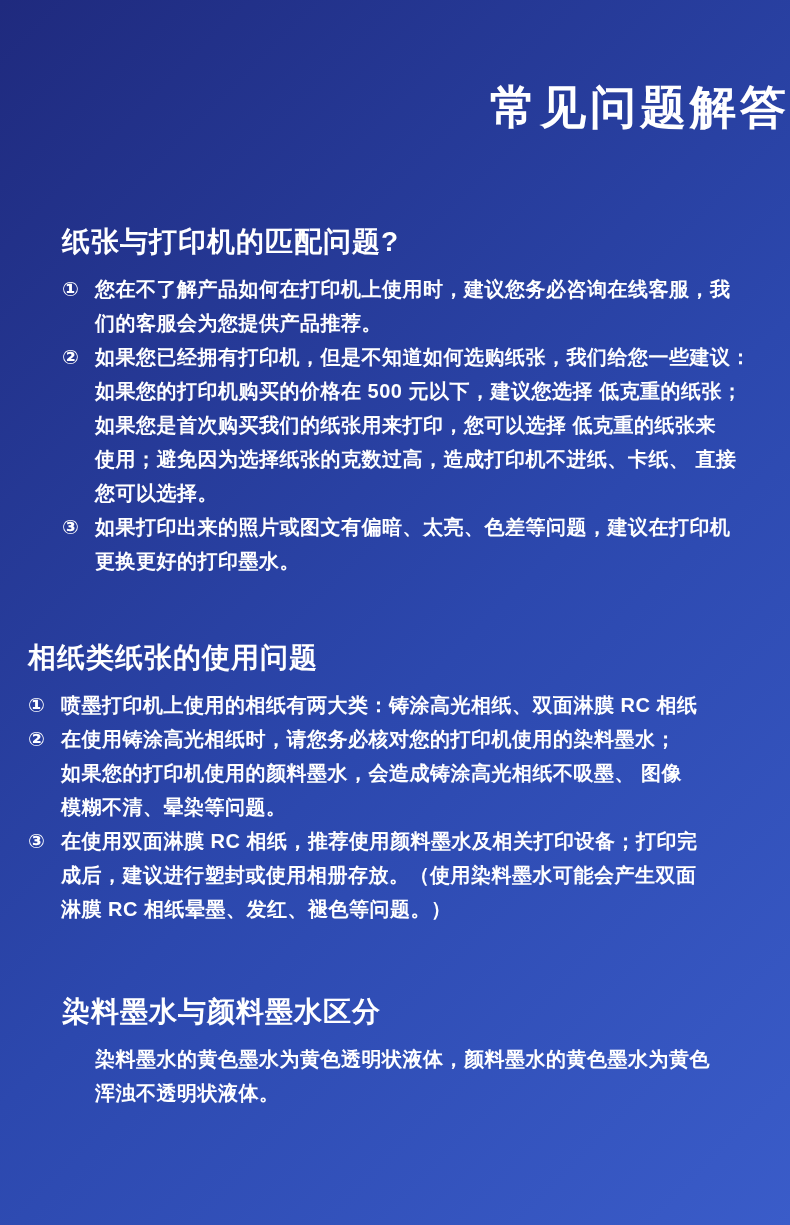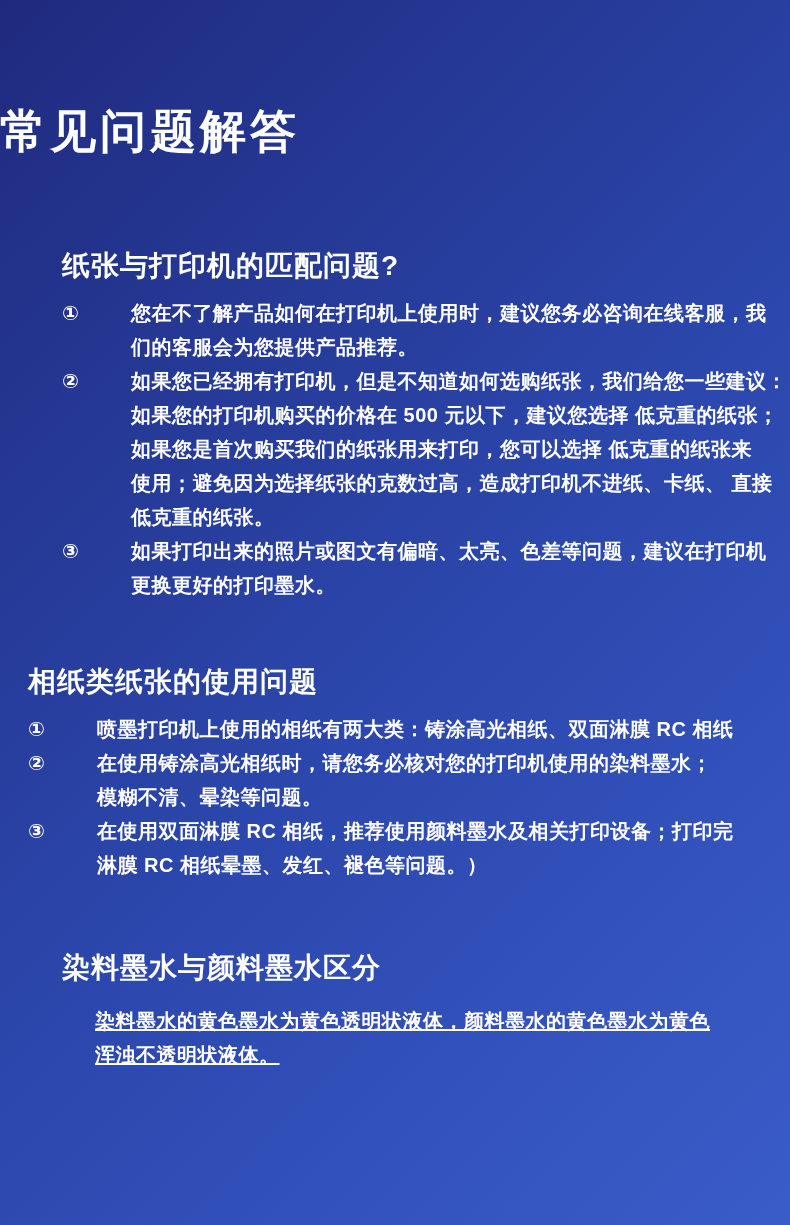--- a/index.html
+++ b/index.html
@@ -7,22 +7,22 @@
     width: 790px;
     height: 1225px;
     overflow: hidden;
     background: linear-gradient(135deg, #1f2a7e 0%, #2c48ae 55%, #3a5cc9 100%);
     color: #ffffff;
     font-family: "Liberation Sans", "DejaVu Sans", sans-serif;
   }
   .page { width: 790px; height: 1225px; }
   .title {
     margin: 0;
-    padding-top: 108px;
-    text-align: left;
+    padding-top: 84px;
+    text-align: right;
     font-size: 46px;
     line-height: 46px;
     font-weight: 900;
     letter-spacing: 4px;
   }
   .faq-section { padding: 0 56px 0 62px; }
   .s1 { margin-top: 96px; }
   .s2 { margin-top: 64px; padding-left: 28px; }
   .s3 { margin-top: 70px; }
   .heading {
@@ -34,29 +34,29 @@
   }
   .items { margin-top: 14px; }
   .item { display: flex; align-items: flex-start; }
   .marker {
     flex: 0 0 24px;
     margin-right: 9px;
     font-size: 20px;
     line-height: 34px;
     font-weight: 600;
   }
-  .lines { flex: 1 1 auto; min-width: 0; margin-left: 36px; }
+  .lines { flex: 1 1 auto; min-width: 0; }
   .line {
     font-size: 20px;
     line-height: 34px;
     font-weight: 600;
     letter-spacing: 0.5px;
     white-space: nowrap;
   }
-  .paragraph { margin-top: 20px; padding-left: 33px; text-decoration: underline; }
+  .paragraph { margin-top: 14px; padding-left: 33px; }
 </style>
 </head>
 <body>
 
 <div class="page">
 
   <h1 class="title">常见问题解答</h1>
 
   <section class="faq-section s1">
     <h2 class="heading">纸张与打印机的匹配问题?</h2>
@@ -70,21 +70,21 @@
         </div>
       </div>
 
       <div class="item">
         <span class="marker">②</span>
         <div class="lines">
           <div class="line">如果您已经拥有打印机，但是不知道如何选购纸张，我们给您一些建议：</div>
           <div class="line">如果您的打印机购买的价格在 500 元以下，建议您选择 低克重的纸张；</div>
           <div class="line">如果您是首次购买我们的纸张用来打印，您可以选择 低克重的纸张来</div>
           <div class="line">使用；避免因为选择纸张的克数过高，造成打印机不进纸、卡纸、 直接</div>
-          <div class="line">低克重的纸张。</div>
+          <div class="line">您可以选择。</div>
         </div>
       </div>
 
       <div class="item">
         <span class="marker">③</span>
         <div class="lines">
           <div class="line">如果打印出来的照片或图文有偏暗、太亮、色差等问题，建议在打印机</div>
           <div class="line">更换更好的打印墨水。</div>
         </div>
       </div>
@@ -100,28 +100,30 @@
         <span class="marker">①</span>
         <div class="lines">
           <div class="line">喷墨打印机上使用的相纸有两大类：铸涂高光相纸、双面淋膜 RC 相纸</div>
         </div>
       </div>
 
       <div class="item">
         <span class="marker">②</span>
         <div class="lines">
           <div class="line">在使用铸涂高光相纸时，请您务必核对您的打印机使用的染料墨水；</div>
+          <div class="line">如果您的打印机使用的颜料墨水，会造成铸涂高光相纸不吸墨、 图像</div>
           <div class="line">模糊不清、晕染等问题。</div>
         </div>
       </div>
 
       <div class="item">
         <span class="marker">③</span>
         <div class="lines">
           <div class="line">在使用双面淋膜 RC 相纸，推荐使用颜料墨水及相关打印设备；打印完</div>
+          <div class="line">成后，建议进行塑封或使用相册存放。（使用染料墨水可能会产生双面</div>
           <div class="line">淋膜 RC 相纸晕墨、发红、褪色等问题。）</div>
         </div>
       </div>
 
     </div>
   </section>
 
   <section class="faq-section s3">
     <h2 class="heading">染料墨水与颜料墨水区分</h2>
     <div class="paragraph">

